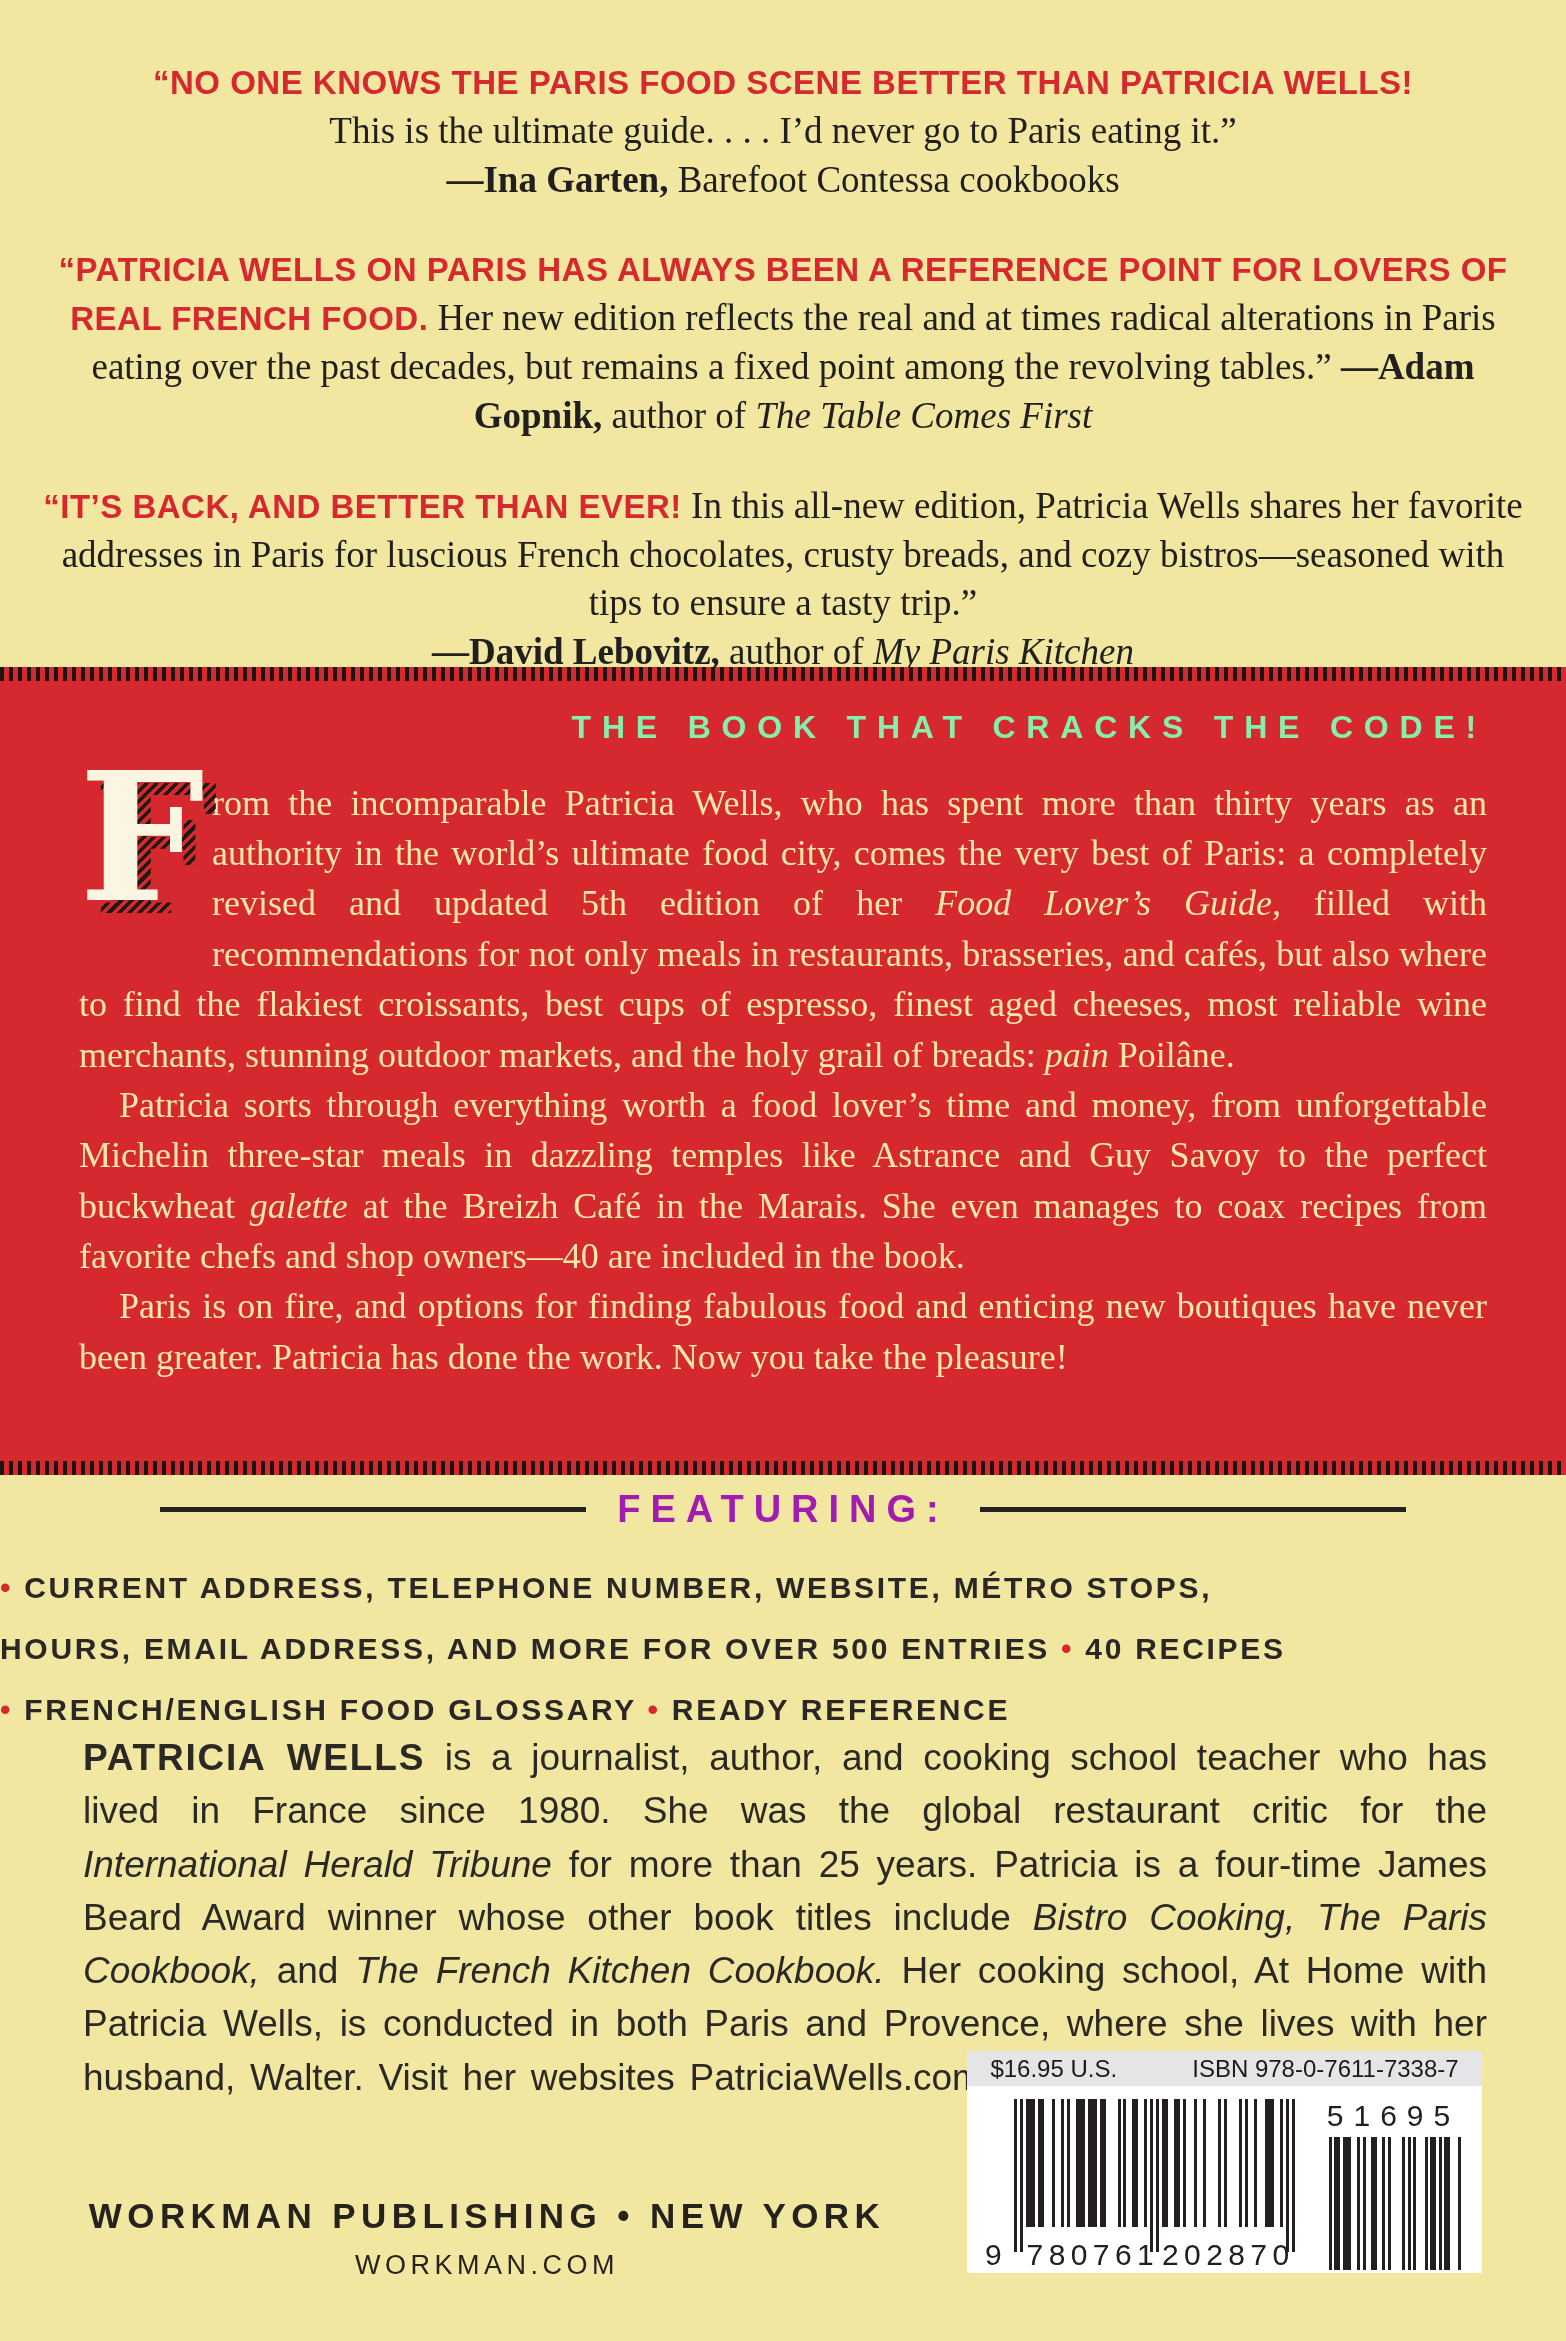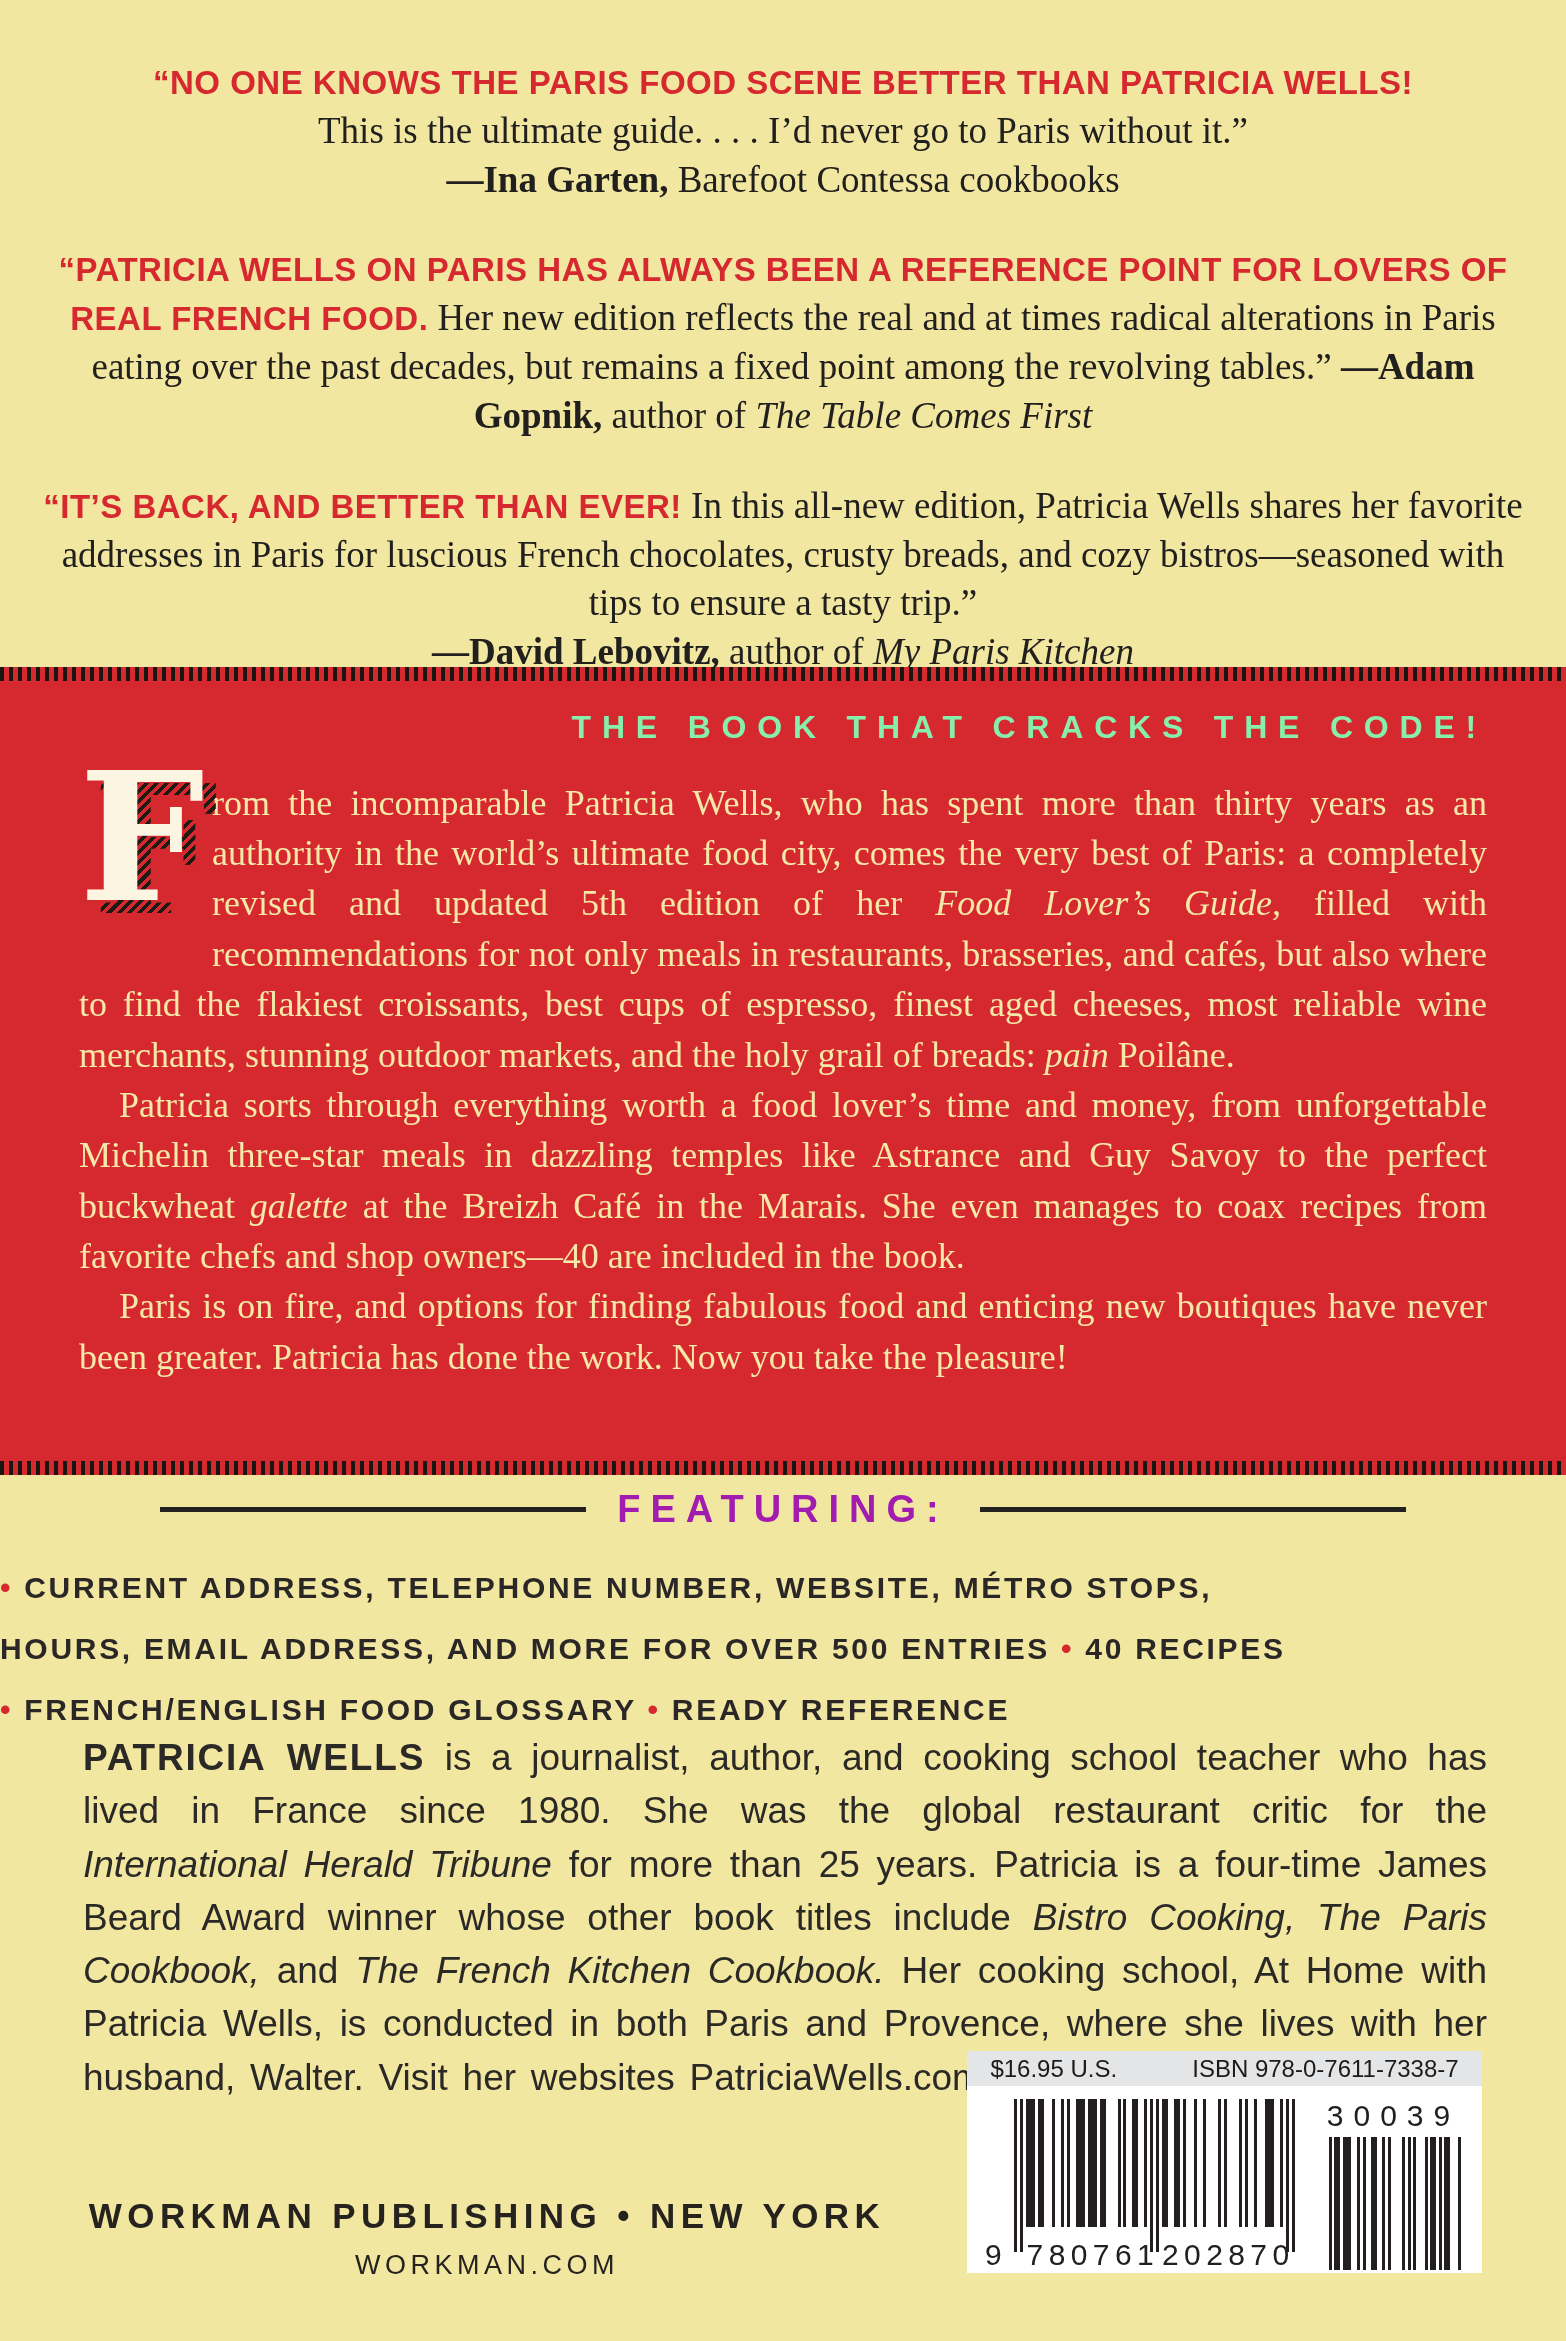--- a/index.html
+++ b/index.html
@@ -84,21 +84,21 @@
   
   #publisher { position:absolute; top:2196px; left:58px; width:858px; text-align:center;
     color:#26231f; font-family:"Liberation Sans", sans-serif; }
   .pub-line { font-weight:700; font-size:35px; letter-spacing:5.4px; white-space:nowrap; }
   .pub-site { font-size:27px; letter-spacing:4.5px; margin-top:14.4px; }
 </style>
 </head>
 <body>
 
 <div id="quotes">
-  <p class="quote"><span class="run-lead">“NO ONE KNOWS THE PARIS FOOD SCENE BETTER THAN PATRICIA WELLS!</span><br><span class="run-n">This is the ultimate guide. . . . I’d never go to Paris without it.”</span><br><span class="run-name">—Ina Garten,</span><span class="run-n"> Barefoot Contessa cookbooks</span></p>
+  <p class="quote"><span class="run-lead">“NO ONE KNOWS THE PARIS FOOD SCENE BETTER THAN PATRICIA WELLS!</span><br><span class="run-n">This is the ultimate guide. . . . I’d never go to Paris eating it.”</span><br><span class="run-name">—Ina Garten,</span><span class="run-n"> Barefoot Contessa cookbooks</span></p>
   <p class="quote"><span class="run-lead">“PATRICIA WELLS ON PARIS HAS ALWAYS BEEN A REFERENCE POINT FOR LOVERS OF REAL FRENCH FOOD.</span><span class="run-n"> Her new edition reflects the real and at times radical alterations in Paris eating over the past decades, but remains a fixed point among the revolving tables.” </span><span class="run-name">—Adam Gopnik,</span><span class="run-n"> author of </span><span class="run-i">The Table Comes First</span></p>
   <p class="quote"><span class="run-lead">“IT’S BACK, AND BETTER THAN EVER!</span><span class="run-n"> In this all-new edition, Patricia Wells shares her favorite addresses in Paris for luscious French chocolates, crusty breads, and cozy bistros—seasoned with tips to ensure a tasty trip.”</span><br><span class="run-name">—David Lebovitz,</span><span class="run-n"> author of </span><span class="run-i">My Paris Kitchen</span></p>
 </div>
 
 <div id="red-band">
   <div class="stripe"></div>
   <div class="band-inner">
     <div class="band-headline">THE BOOK THAT CRACKS THE CODE!</div>
     <div class="band-text">
       <p>
@@ -162,21 +162,21 @@
         <div class="bar" style="left: 210px; top: 0px; width: 3px; height: 128px;"></div>
         <div class="bar" style="left: 225px; top: 0px; width: 3px; height: 128px;"></div>
         <div class="bar" style="left: 231px; top: 0px; width: 3px; height: 128px;"></div>
         <div class="bar" style="left: 240px; top: 0px; width: 3px; height: 128px;"></div>
         <div class="bar" style="left: 251px; top: 0px; width: 9px; height: 128px;"></div>
         <div class="bar" style="left: 266px; top: 0px; width: 3px; height: 128px;"></div>
         <div class="bar" style="left: 272px; top: 0px; width: 3px; height: 153px;"></div>
         <div class="bar" style="left: 278px; top: 0px; width: 3px; height: 153px;"></div>
       </div>
     <div class="addon" id="ean-addon">
-      <span class="addon-digits">30039</span>
+      <span class="addon-digits">51695</span>
     <div class="bar" style="left: 2.8px; top: 38px; width: 2.8px; height: 133px;"></div>
         <div class="bar" style="left: 8.4px; top: 38px; width: 5.6px; height: 133px;"></div>
         <div class="bar" style="left: 17px; top: 38px; width: 8.4px; height: 133px;"></div>
         <div class="bar" style="left: 31px; top: 38px; width: 2.8px; height: 133px;"></div>
         <div class="bar" style="left: 37px; top: 38px; width: 2.8px; height: 133px;"></div>
         <div class="bar" style="left: 45px; top: 38px; width: 5.6px; height: 133px;"></div>
         <div class="bar" style="left: 56px; top: 38px; width: 2.8px; height: 133px;"></div>
         <div class="bar" style="left: 62px; top: 38px; width: 2.8px; height: 133px;"></div>
         <div class="bar" style="left: 76px; top: 38px; width: 2.8px; height: 133px;"></div>
         <div class="bar" style="left: 82px; top: 38px; width: 2.8px; height: 133px;"></div>

